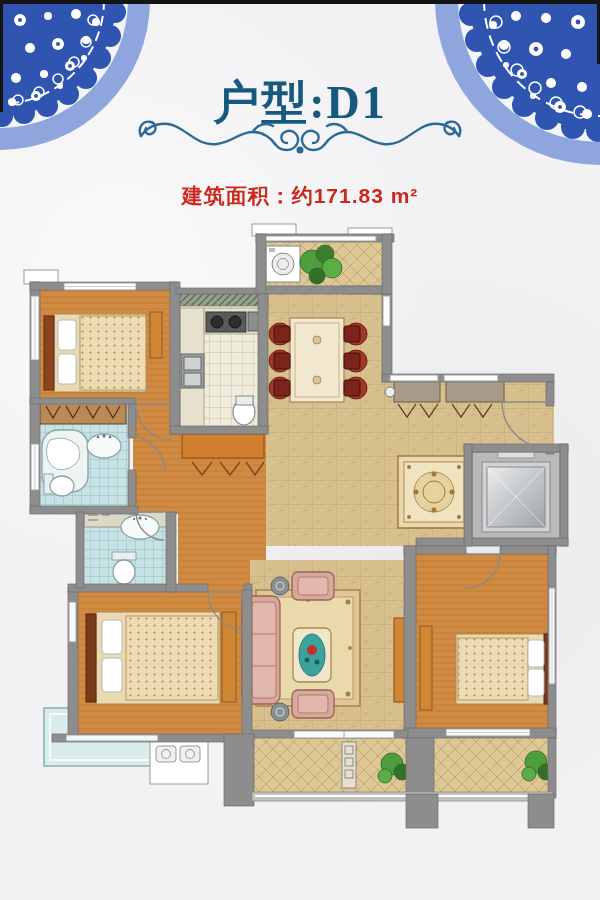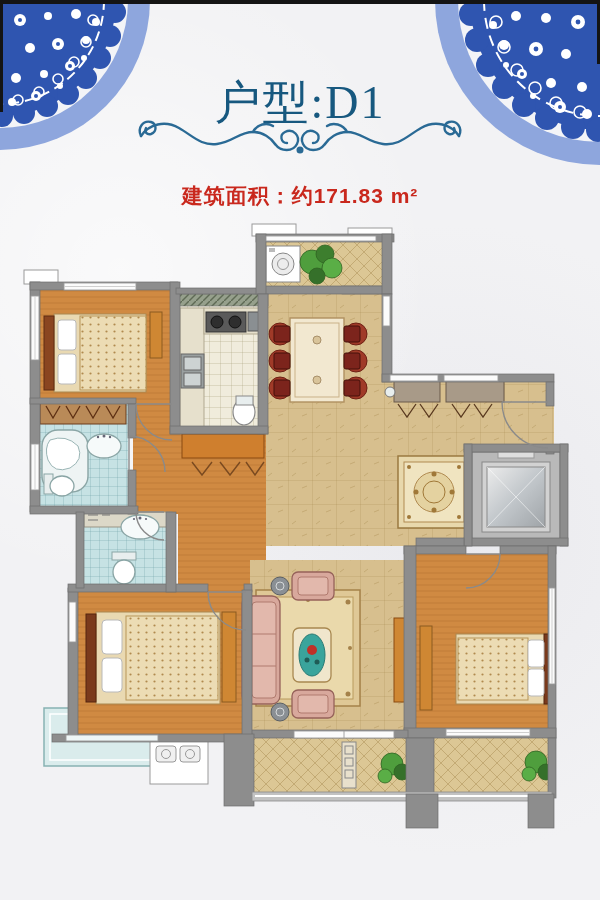--- a/index.html
+++ b/index.html
@@ -10,21 +10,21 @@
       radial-gradient(circle at 75% 60%, rgba(226,226,232,.5), rgba(255,255,255,0) 45%),
       #f2f2f4;}
   .edge{position:absolute;background:#141414;}
   .edge.top{left:0;top:0;width:600px;height:4px;}
   .edge.left{left:0;top:0;width:3px;height:112px;}
   .edge.right{right:0;top:0;width:3px;height:64px;}
   .corner{position:absolute;pointer-events:none;}
   .corner.tl{left:0;top:0;}
   .corner.tr{right:0;top:0;}
   .plan-title{position:absolute;left:0;top:72px;width:100%;text-align:center;
-    font-family:"Liberation Serif",serif;font-weight:400;font-size:46px;
+    font-family:"Liberation Serif",serif;font-weight:700;font-size:46px;
     letter-spacing:2px;color:var(--title-blue,#17587f);}
   .flourish{position:absolute;left:135px;top:110px;}
   .area-label{position:absolute;left:0;top:182px;width:100%;text-align:center;
     font-weight:700;font-size:21px;color:var(--area-red,#c9281d);letter-spacing:1px;}
 </style>
 </head>
 <body>
 
 <div class="stage">
 

